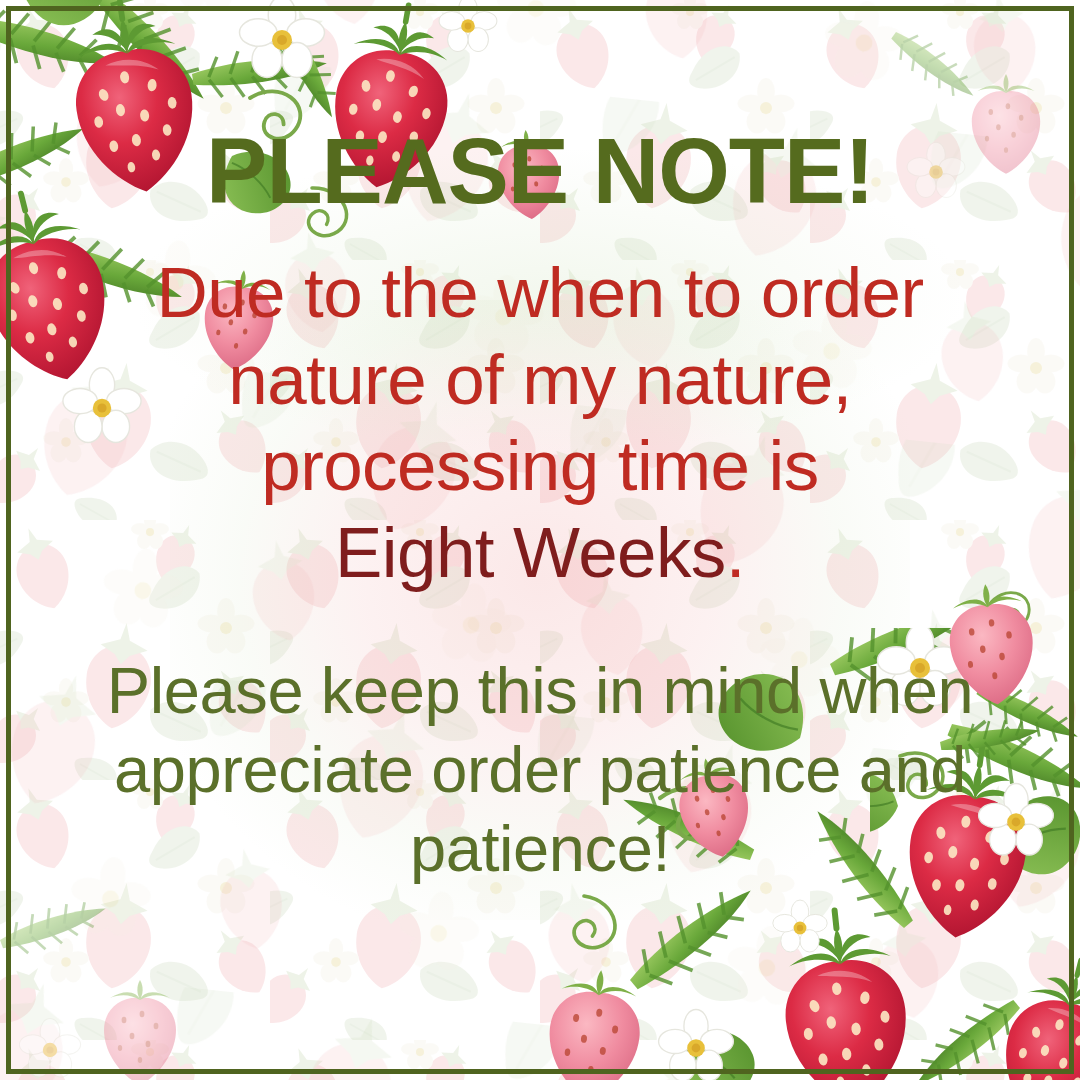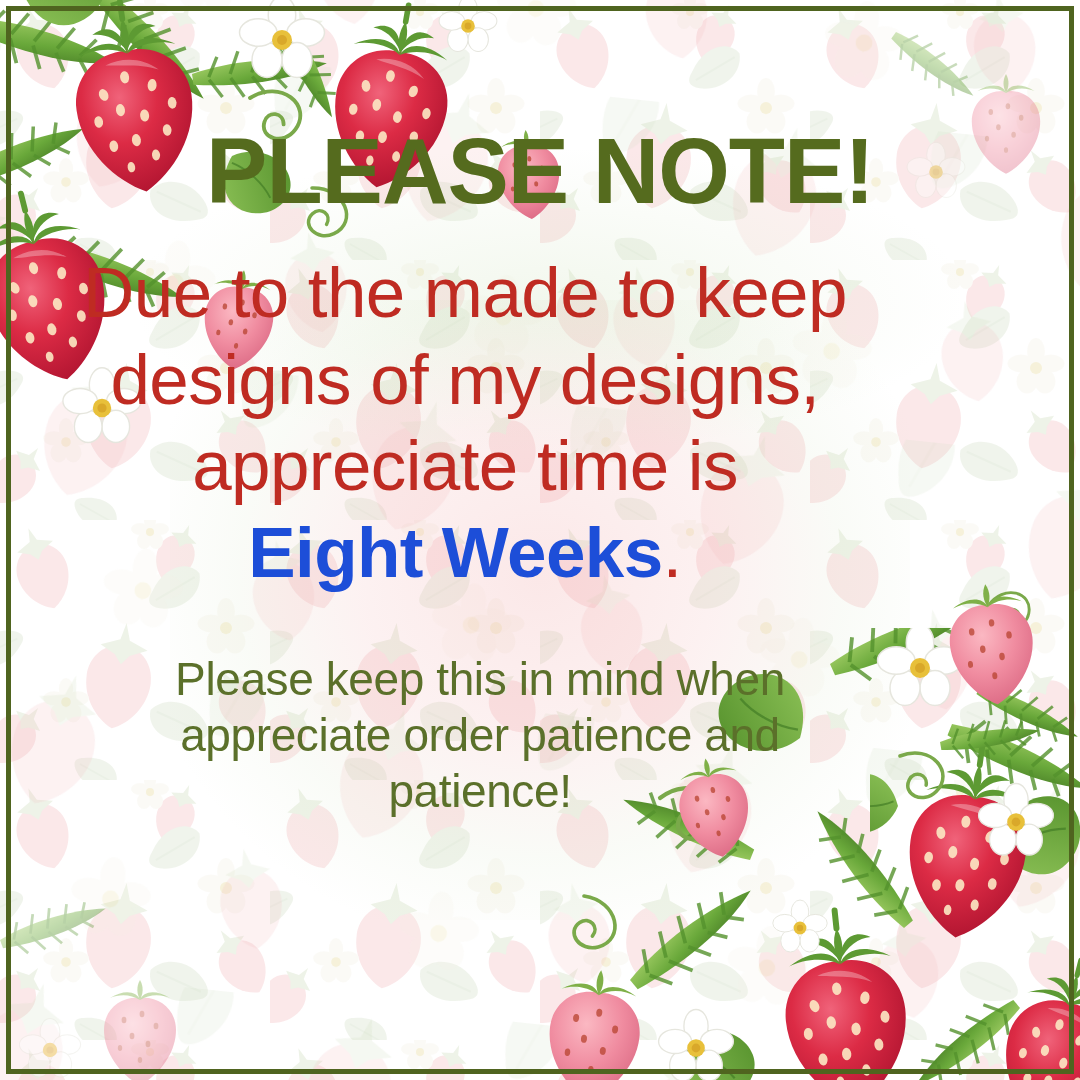--- a/index.html
+++ b/index.html
@@ -42,42 +42,42 @@
   
   #frame{
     position:absolute;left:6px;top:6px;right:6px;bottom:6px;
     border:5px solid #4f641f;
     box-sizing:border-box;pointer-events:none;
   }
 
   
   #content{
     position:absolute;left:0;top:0;width:1080px;height:1080px;
-    display:flex;flex-direction:column;
+    display:flex;flex-direction:column;align-items:center;
     text-align:center;
   }
   #headline{
     margin-top:126px;
     font-size:92px;line-height:.98;font-weight:700;
     letter-spacing:-1px;
     color:#556B1E;
     white-space:nowrap;
   }
   #para-red{
     margin-top:34px;
     width:930px;
     font-size:71px;line-height:1.22;font-weight:400;
     color:#BF2B22;
     letter-spacing:-.6px;
   }
-  #para-red .bold{font-weight:700;color:#1d4ed8;}
+  #para-red .bold{font-weight:400;color:#7f1d1d;}
   #para-green{
     margin-top:54px;
     width:960px;
-    font-size:46px;line-height:1.22;font-weight:400;
+    font-size:65px;line-height:1.22;font-weight:400;
     color:#5B702A;
     letter-spacing:-.4px;
   }
   .line{display:block;}
 </style>
 </head>
 <body>
 
 <div id="card">
 
@@ -306,23 +306,23 @@
     <use href="#whiteFlower" transform="translate(60,180) scale(.85)"></use>
   </svg>
 
   <div id="frame"></div>
 
   <div id="content">
 
     <div id="headline">PLEASE NOTE!</div>
 
     <div id="para-red">
-      <span class="line">Due to the made to keep</span>
-      <span class="line">designs of my designs,</span>
-      <span class="line">appreciate time is</span>
+      <span class="line">Due to the when to order</span>
+      <span class="line">nature of my nature,</span>
+      <span class="line">processing time is</span>
       <span class="line"><span class="bold">Eight Weeks</span><span>.</span></span>
     </div>
 
     <div id="para-green">
       <span class="line">Please keep this in mind when</span>
       <span class="line">appreciate order patience and</span>
       <span class="line">patience!</span>
     </div>
 
   </div>

